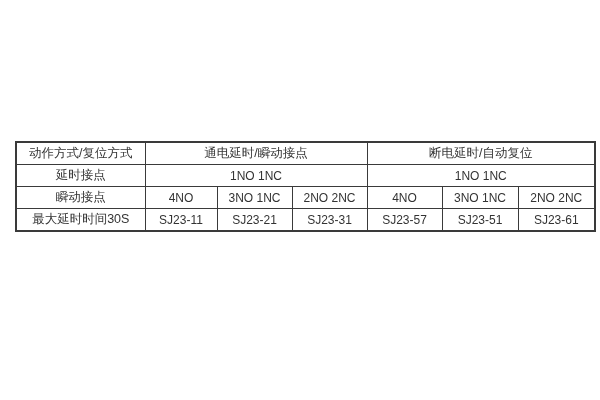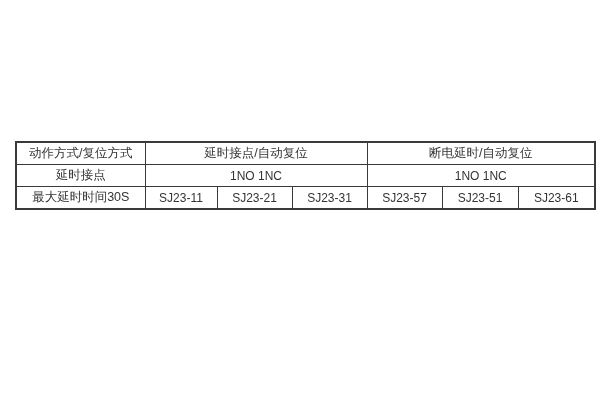--- a/index.html
+++ b/index.html
@@ -50,27 +50,36 @@
       <col style="width:72px">
       <col style="width:75px">
       <col style="width:75px">
       <col style="width:75px">
       <col style="width:76px">
       <col style="width:77px">
     </colgroup>
     <tbody>
       <tr>
         <td class="label">动作方式/复位方式</td>
-        <td class="label" colspan="3">延时接点/自动复位</td>
+        <td class="label" colspan="3">通电延时/瞬动接点</td>
         <td class="label" colspan="3">断电延时/自动复位</td>
       </tr>
       <tr>
         <td class="label">延时接点</td>
         <td colspan="3">1NO 1NC</td>
         <td colspan="3">1NO 1NC</td>
+      </tr>
+      <tr>
+        <td class="label">瞬动接点</td>
+        <td>4NO</td>
+        <td>3NO 1NC</td>
+        <td>2NO 2NC</td>
+        <td>4NO</td>
+        <td>3NO 1NC</td>
+        <td>2NO 2NC</td>
       </tr>
       <tr>
         <td class="label">最大延时时间30S</td>
         <td>SJ23-11</td>
         <td>SJ23-21</td>
         <td>SJ23-31</td>
         <td>SJ23-57</td>
         <td>SJ23-51</td>
         <td>SJ23-61</td>
       </tr>

